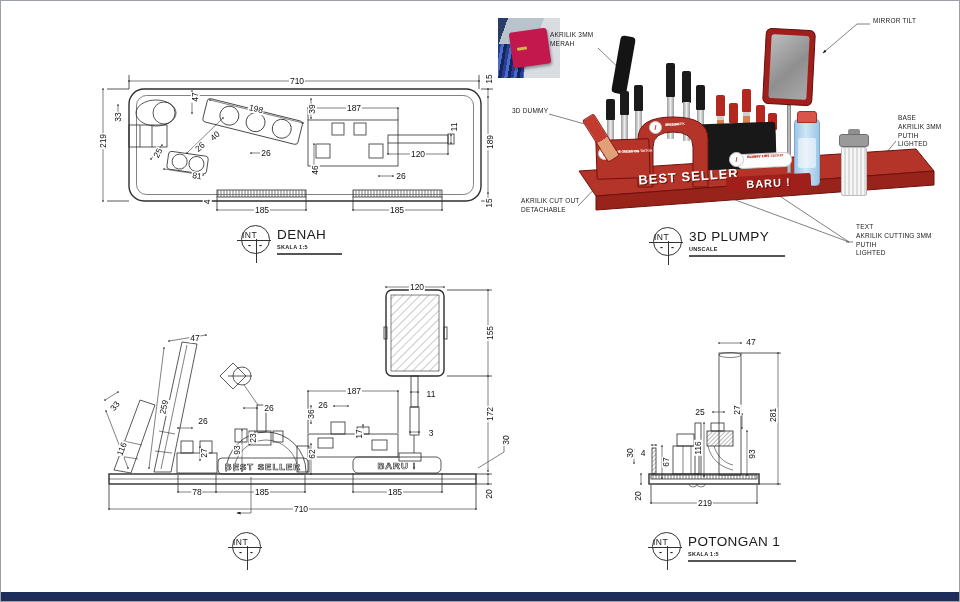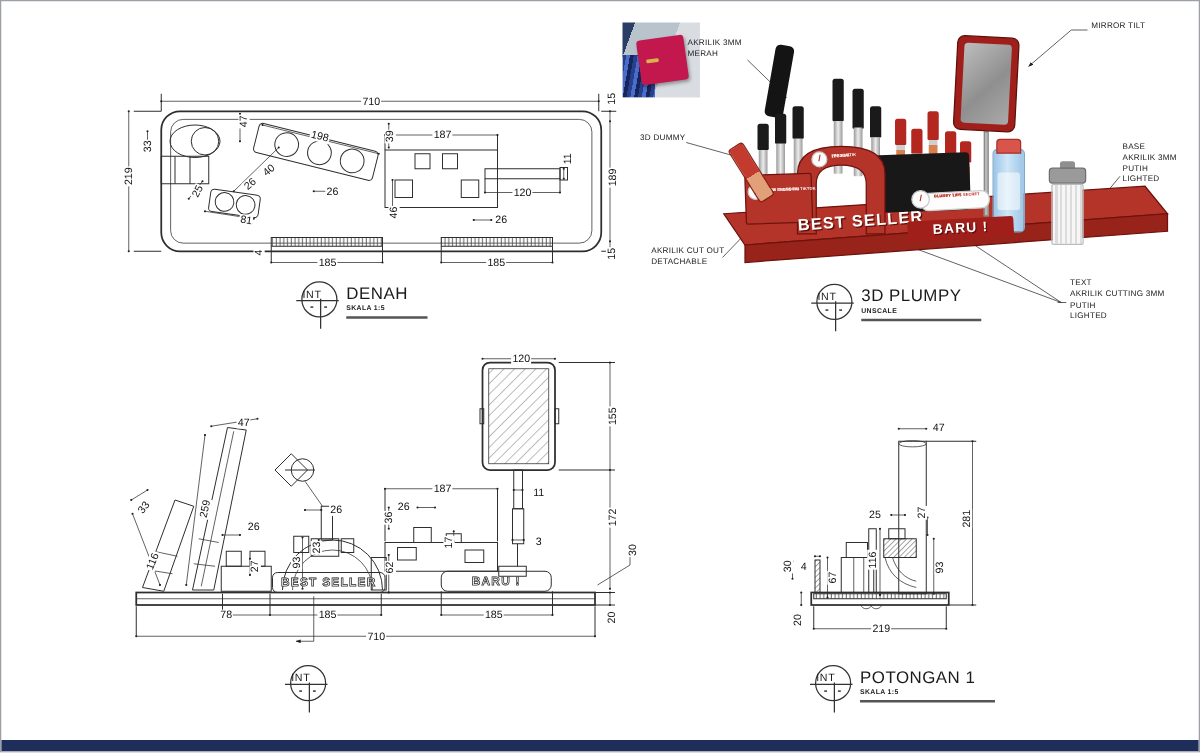--- a/index.html
+++ b/index.html
@@ -448,21 +448,21 @@
     <span class="dim" style="left: 353px; top: 390px; transform: translate(-50%, -50%) rotate(0deg);">187</span>
     <span class="dim" style="left: 322px; top: 404px; transform: translate(-50%, -50%) rotate(0deg);">26</span>
     <span class="dim" style="left: 310px; top: 413px; transform: translate(-50%, -50%) rotate(-90deg);">36</span>
     <span class="dim" style="left: 358px; top: 433px; transform: translate(-50%, -50%) rotate(-90deg);">17</span>
     <span class="dim" style="left: 311px; top: 453px; transform: translate(-50%, -50%) rotate(-90deg);">62</span>
     <span class="dim" style="left: 430px; top: 393px; transform: translate(-50%, -50%) rotate(0deg);">11</span>
     <span class="dim" style="left: 430px; top: 432px; transform: translate(-50%, -50%) rotate(0deg);">3</span>
     <span class="dim" style="left: 489px; top: 413px; transform: translate(-50%, -50%) rotate(-90deg);">172</span>
     <span class="dim" style="left: 505px; top: 439px; transform: translate(-50%, -50%) rotate(-90deg);">30</span>
     <span class="dim" style="left: 488px; top: 493px; transform: translate(-50%, -50%) rotate(-90deg);">20</span>
-    <span class="dim" style="left: 180px; top: 491px; transform: translate(-50%, -50%) rotate(0deg);">78</span>
+    <span class="dim" style="left: 196px; top: 491px; transform: translate(-50%, -50%) rotate(0deg);">78</span>
     <span class="dim" style="left: 261px; top: 491px; transform: translate(-50%, -50%) rotate(0deg);">185</span>
     <span class="dim" style="left: 394px; top: 491px; transform: translate(-50%, -50%) rotate(0deg);">185</span>
     <span class="dim" style="left: 300px; top: 508px; transform: translate(-50%, -50%) rotate(0deg);">710</span>
     <span class="dim" style="left: 750px; top: 341px; transform: translate(-50%, -50%) rotate(0deg);">47</span>
     <span class="dim" style="left: 772px; top: 414px; transform: translate(-50%, -50%) rotate(-90deg);">281</span>
     <span class="dim" style="left: 699px; top: 411px; transform: translate(-50%, -50%) rotate(0deg);">25</span>
     <span class="dim" style="left: 736px; top: 409px; transform: translate(-50%, -50%) rotate(-90deg);">27</span>
     <span class="dim" style="left: 697px; top: 447px; transform: translate(-50%, -50%) rotate(-90deg);">116</span>
     <span class="dim" style="left: 751px; top: 453px; transform: translate(-50%, -50%) rotate(-90deg);">93</span>
     <span class="dim" style="left: 665px; top: 461px; transform: translate(-50%, -50%) rotate(-90deg);">67</span>

